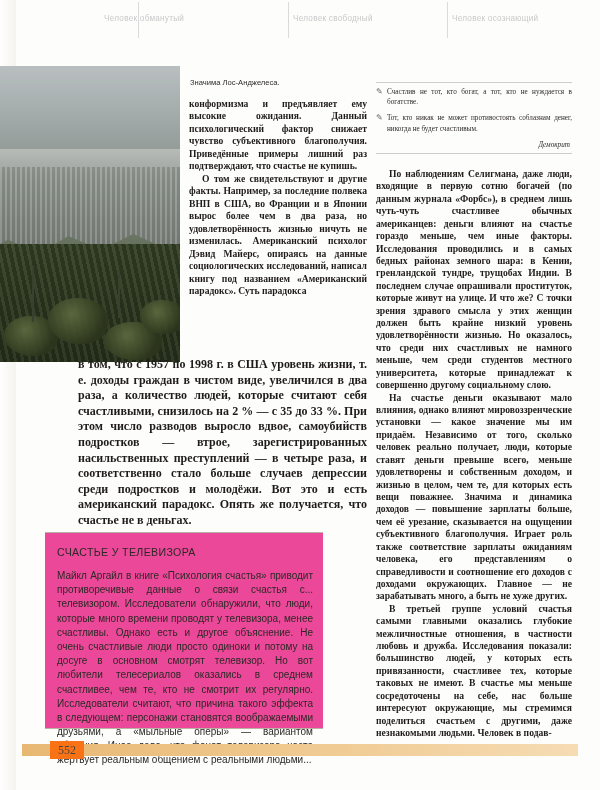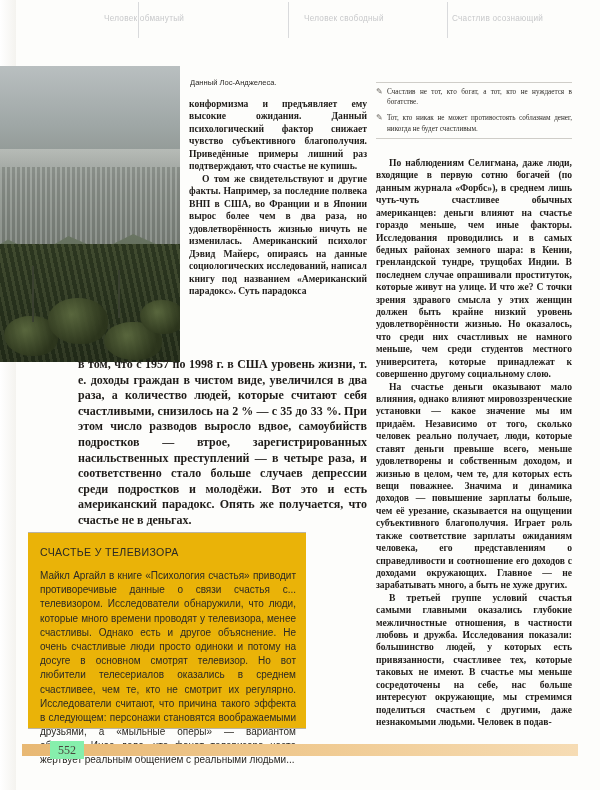--- a/index.html
+++ b/index.html
@@ -34,21 +34,21 @@
   .rh-item {
     position: absolute;
     top: 14px;
     font-family: "Liberation Sans", sans-serif;
     font-size: 8.2px;
     letter-spacing: 0.25px;
     color: #c8c9cb;
     white-space: nowrap;
   }
   .rh-1 { left: 104px; }
-  .rh-2 { left: 304px; text-align: right; }
+  .rh-2 { left: 293px; text-align: right; }
   .rh-3 { left: 452px; }
   .rh-rule {
     position: absolute;
     top: 2px;
     width: 1px;
     height: 36px;
     background: #d9dadc;
   }
   .rh-rule.r1 { left: 138px; }
   .rh-rule.r2 { left: 288px; }
@@ -177,39 +177,39 @@
     top: 357px;
     width: 289px;
     font-size: 12px;
     line-height: 1.30;
     text-align: justify;
     color: #1f1c19;
   }
   .col-right {
     position: absolute;
     left: 376px;
-    top: 157px;
+    top: 168px;
     width: 196px;
     font-size: 9.6px;
     line-height: 1.295;
     text-align: justify;
     color: #1f1c19;
   }
   .para { text-indent: 13px; margin: 0; font-weight: bold; }
   .para + .para { margin-top: 0; }
   .para.cont { text-indent: 0; }
 
   
   .inset {
     position: absolute;
-    left: 28px;
+    left: 45px;
     top: 532px;
     width: 278px;
     height: 195px;
-    background: #eab308;
+    background: #ec4899;
     border-top: 1.1px solid #b9b3a5;
     border-bottom: 1.1px solid #b9b3a5;
   }
   .inset-title {
     position: absolute;
     left: 12px;
     top: 13px;
     font-family: "Liberation Sans", sans-serif;
     font-size: 10.6px;
     letter-spacing: 0.35px;
@@ -235,21 +235,21 @@
     width: 556px;
     height: 12px;
     background: linear-gradient(90deg, #e8b873 0%, #f0cb93 55%, #f6dcb4 100%);
   }
   .folio {
     position: absolute;
     left: 50px;
     bottom: 31px;
     width: 34px;
     height: 18px;
-    background: #86efac;
+    background: #f97316;
     font-family: "Liberation Serif", serif;
     font-size: 12px;
     color: #4a453e;
     display: flex;
     align-items: center;
     justify-content: center;
   }
   .edge-left {
     position: absolute;
     left: 0; top: 0; width: 16px; height: 790px;
@@ -262,48 +262,49 @@
 <div class="page">
 
   <div class="edge-left"></div>
 
   <div class="running-heads">
     <div class="rh-rule r1"></div>
     <div class="rh-rule r2"></div>
     <div class="rh-rule r3"></div>
     <div class="rh-item rh-1">Человек обманутый</div>
     <div class="rh-item rh-2">Человек свободный</div>
-    <div class="rh-item rh-3">Счастлив осознающий</div>
+    <div class="rh-item rh-3">Человек осознающий</div>
   </div>
 
   <div class="photo">
     <div class="sky"></div>
     <div class="haze"></div>
     <div class="city"></div>
     <div class="hills"></div>
     <div class="fg"></div>
     <div class="shrub s1"></div>
     <div class="shrub s2"></div>
     <div class="shrub s3"></div>
     <div class="shrub s4"></div>
     <div class="pole p1"></div>
     <div class="pole p2"></div>
   </div>
 
-  <div class="caption">Данный Лос-Анджелеса.</div>
+  <div class="caption">Значима Лос-Анджелеса.</div>
 
   <div class="epigraph">
     <div class="epi-line">
       <span class="epi-mark">✎</span>
       <span>Счастлив не тот, кто богат, а тот, кто не нуждается в богатстве.</span>
     </div>
     <div class="epi-line">
       <span class="epi-mark">✎</span>
       <span>Тот, кто никак не может противостоять соблазнам денег, никогда не будет счастливым.</span>
     </div>
+    <div class="epi-attr">Демокрит</div>
   </div>
 
   <div class="col-narrow">
     <p class="para cont">конформизма и предъявляет ему высокие ожидания. Данный психологический фактор снижает чувство субъективного благополучия. Приведённые примеры лишний раз подтверждают, что счастье не купишь.</p>
     <p class="para">О том же свидетельствуют и другие факты. Например, за последние полвека ВНП в США, во Франции и в Японии вырос более чем в два раза, но удовлетворённость жизнью ничуть не изменилась. Американский психолог Дэвид Майерс, опираясь на данные социологических исследований, написал книгу под названием «Американский парадокс». Суть парадокса</p>
   </div>
 
   <div class="col-full">
     <p class="para cont">в том, что с 1957 по 1998 г. в США уровень жизни, т. е. доходы граждан в чистом виде, увеличился в два раза, а количество людей, которые считают себя счастливыми, снизилось на 2 % — с 35 до 33 %. При этом число разводов выросло вдвое, самоубийств подростков — втрое, зарегистрированных насильственных преступлений — в четыре раза, и соответственно стало больше случаев депрессии среди подростков и молодёжи. Вот это и есть американский парадокс. Опять же получается, что счастье не в деньгах.</p>
   </div>

